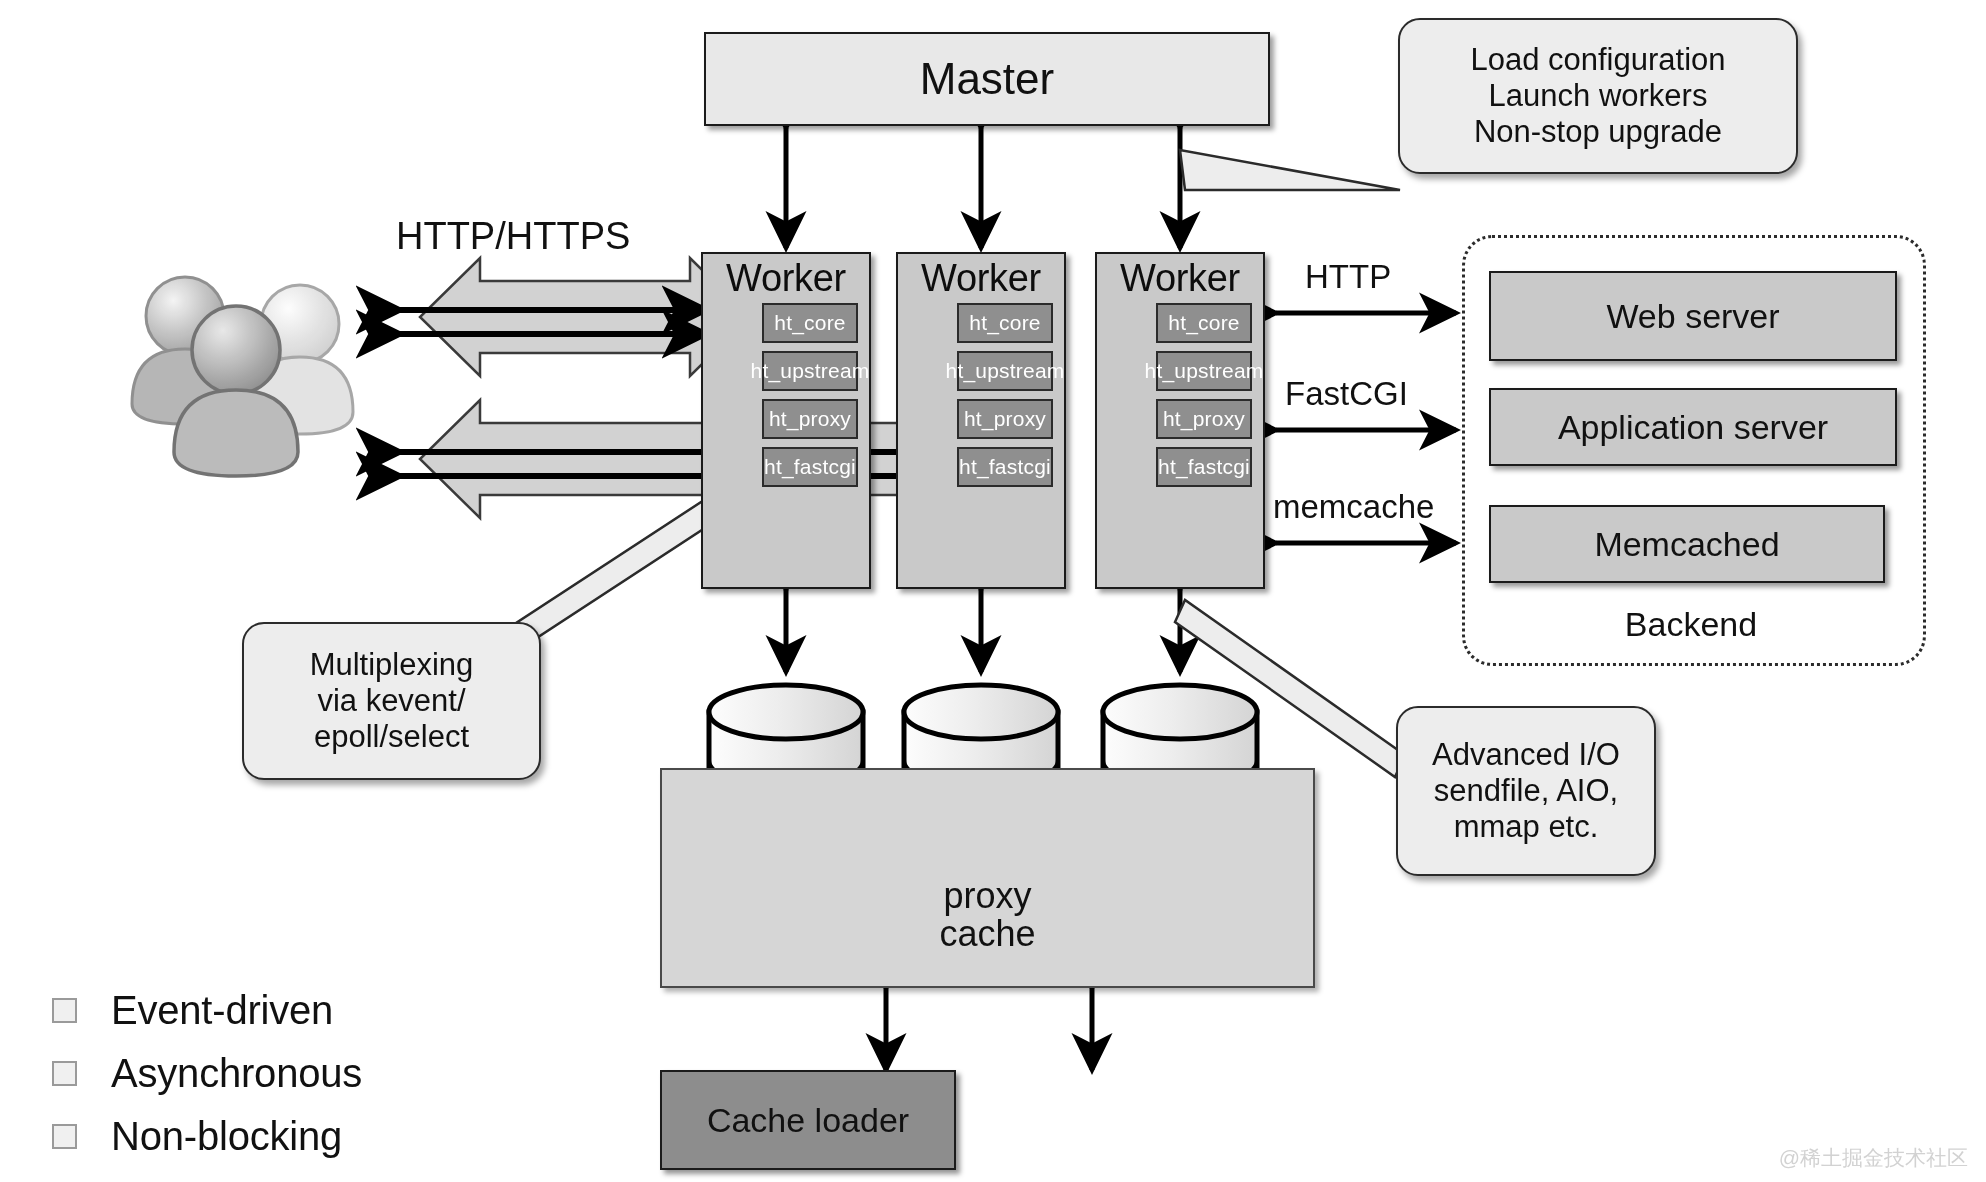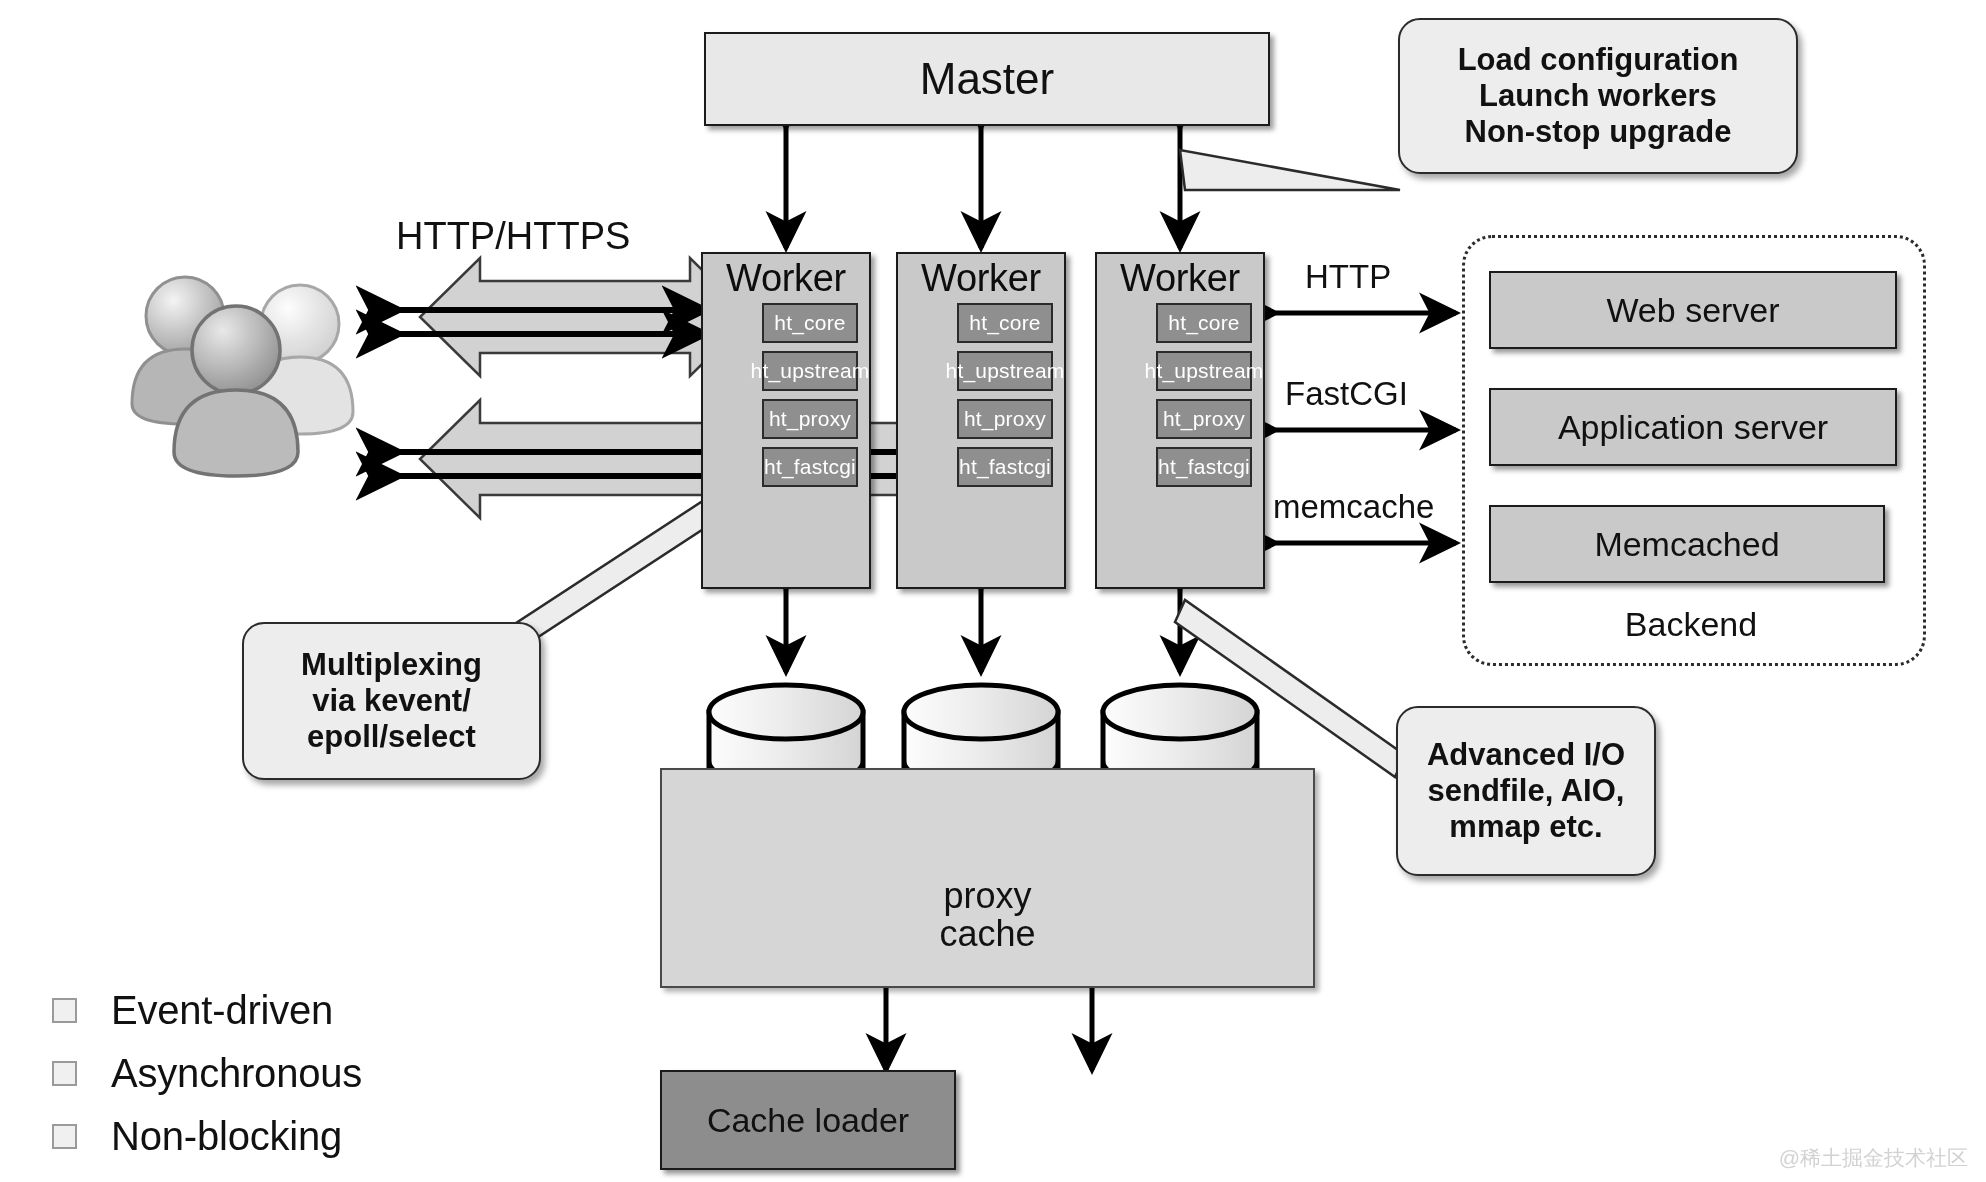--- a/index.html
+++ b/index.html
@@ -35,21 +35,21 @@
            box-shadow:4px 4px 5px rgba(0,0,0,.42);}
   
   .proxybox{background:#d6d6d6;border:2px solid #4a4a4a;
             box-shadow:4px 4px 5px rgba(0,0,0,.3);
             flex-direction:column;font-size:36px;line-height:1.06;color:#111;}
   
   .bubble{position:absolute;background:#ededed;border:2px solid #2b2b2b;
           border-radius:22px;box-shadow:4px 5px 6px rgba(0,0,0,.35);
           display:flex;align-items:center;justify-content:center;text-align:center;
           font-size:31px;line-height:1.16;color:#111;box-sizing:border-box;
-          padding:6px 14px;font-weight:bold;}
+          padding:6px 14px;}
   
   .lbl{position:absolute;font-size:34px;color:#111;white-space:nowrap;}
   .lbl-small{font-size:33px;}
   
   #bullets{position:absolute;left:52px;top:988px;}
   .bullet-row{display:flex;align-items:center;margin-bottom:18px;}
   .bullet-sq{width:21px;height:21px;border:2px solid #9a9a9a;background:#f0f0f0;
              margin-right:34px;flex:none;}
   .bullet-tx{font-size:40px;color:#111;letter-spacing:-.2px;}
   
@@ -199,21 +199,21 @@
       <div class="mod">ht_fastcgi</div>
     </div>
   </div>
 
   <div class="lbl lbl-small" style="left:1305px;top:258px;">HTTP</div>
   <div class="lbl lbl-small" style="left:1285px;top:375px;">FastCGI</div>
   <div class="lbl lbl-small" style="left:1273px;top:488px;">memcache</div>
 
   <div class="backend-panel" style="left:1462px;top:235px;width:458px;height:425px;"></div>
 
-  <div class="node backendbox" style="left:1489px;top:271px;width:408px;height:78px;">
+  <div class="node backendbox" style="left:1489px;top:271px;width:408px;height:90px;">
     <span>Web server</span>
   </div>
   <div class="node backendbox" style="left:1489px;top:388px;width:408px;height:78px;">
     <span>Application server</span>
   </div>
   <div class="node backendbox" style="left:1489px;top:505px;width:396px;height:78px;">
     <span>Memcached</span>
   </div>
   <div class="backend-caption" style="left:1462px;top:605px;width:458px;">Backend</div>
 

